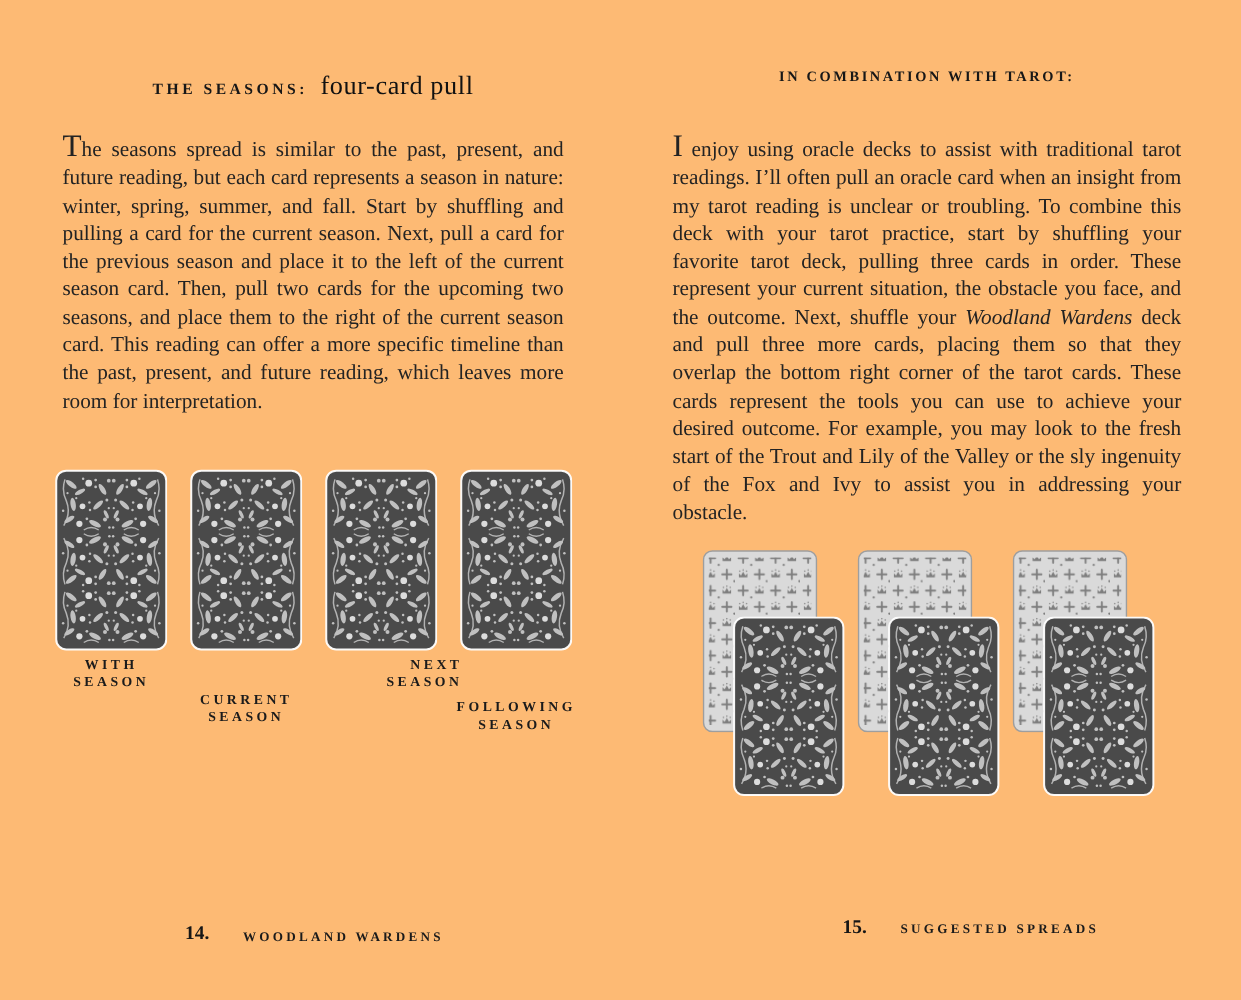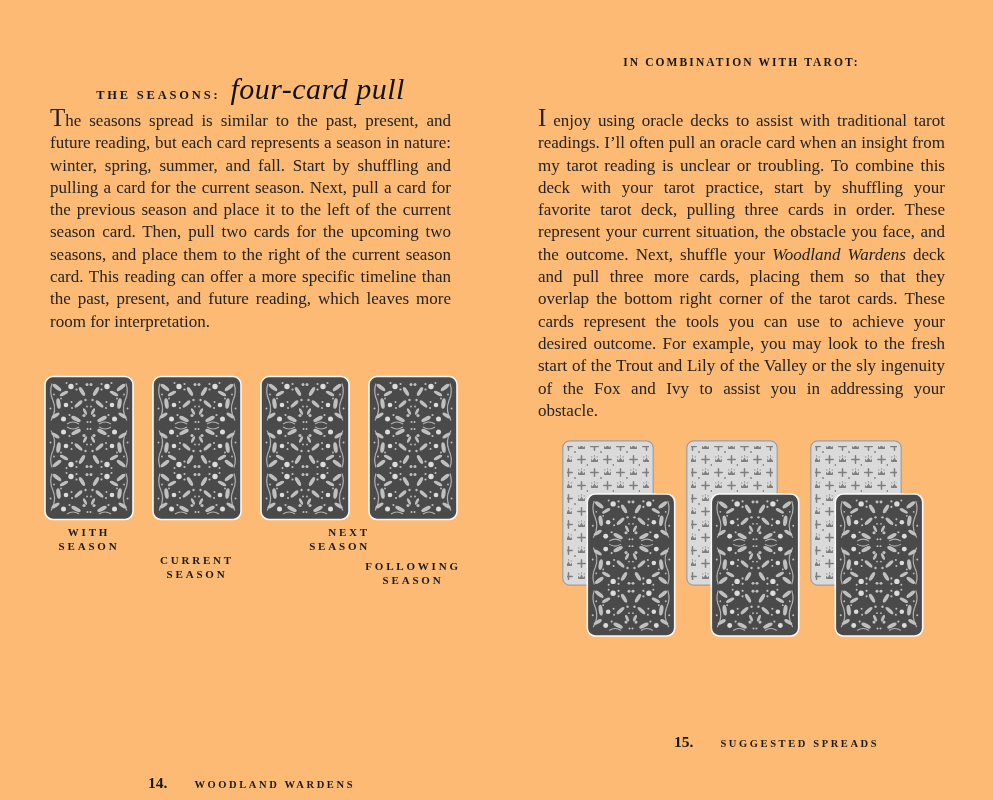--- a/index.html
+++ b/index.html
@@ -16,21 +16,21 @@
   
   .pg-header{
     display:flex;align-items:baseline;justify-content:center;
     gap:10px;white-space:nowrap;
   }
   .kicker{
     font-size:12.5px;font-weight:bold;letter-spacing:2.8px;color:#171717;
   }
   .kicker.sm{font-size:11.5px;letter-spacing:2.1px;}
   .pull-title{
-    font-style:italic;font-size:30px;letter-spacing:0.5px;color:#111;margin-top:16px;
+    font-size:21px;letter-spacing:0.5px;color:#111;
   }
 
   
   .body-text{
     margin:0;font-size:17px;line-height:22.3px;text-align:justify;
     color:#232323;
   }
   .leadcap{font-size:25px;line-height:1;}
   .ital{font-style:italic;}
 
@@ -159,21 +159,21 @@
     </div>
     <div class="abs card-label" style="left:240px;top:526px;width:130px;text-align:right;">
       <span>NEXT</span>
       <span>SEASON</span>
     </div>
     <div class="abs card-label" style="left:348px;top:526px;width:130px;margin-top:34px;">
       <span>FOLLOWING</span>
       <span>SEASON</span>
     </div>
 
-    <footer class="abs footer" style="left:148px;top:774px;">
+    <footer class="abs footer" style="left:148px;top:738px;align-items:flex-end;">
       <span class="pgnum">14.</span>
       <span class="running">WOODLAND WARDENS</span>
     </footer>
   </section>
 
   <section>
 
     <header class="abs pg-header" style="left:538px;top:56px;width:407px;">
       <span class="kicker sm">IN COMBINATION WITH TAROT:</span>
     </header>

